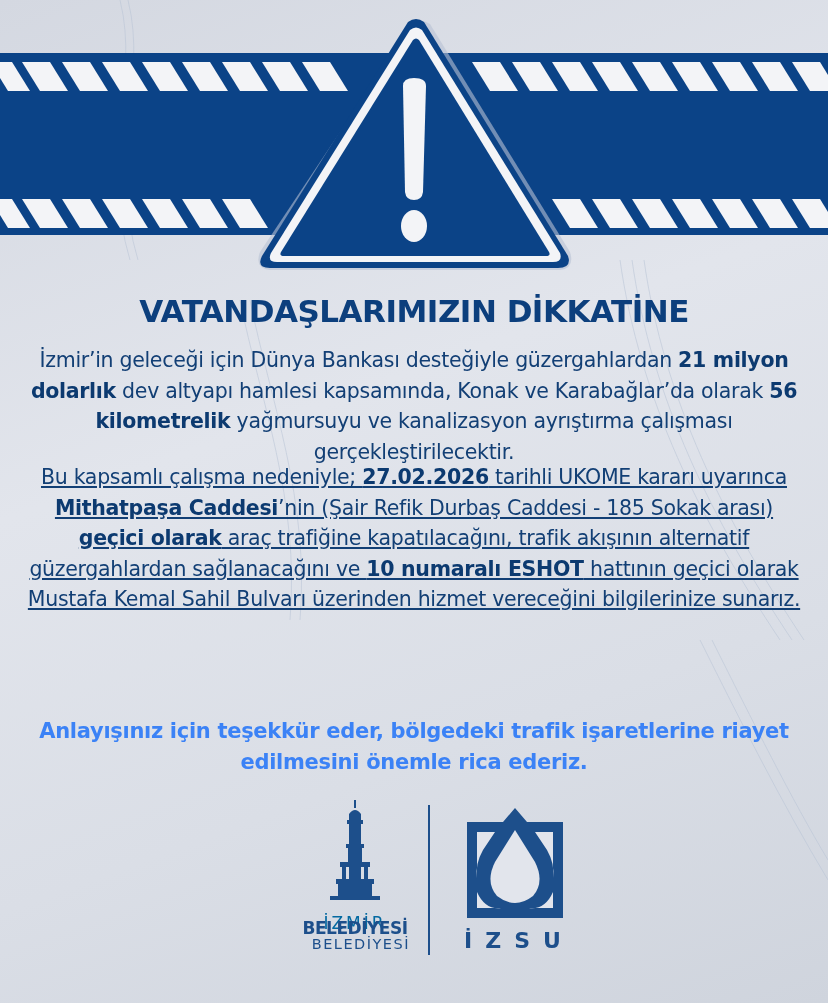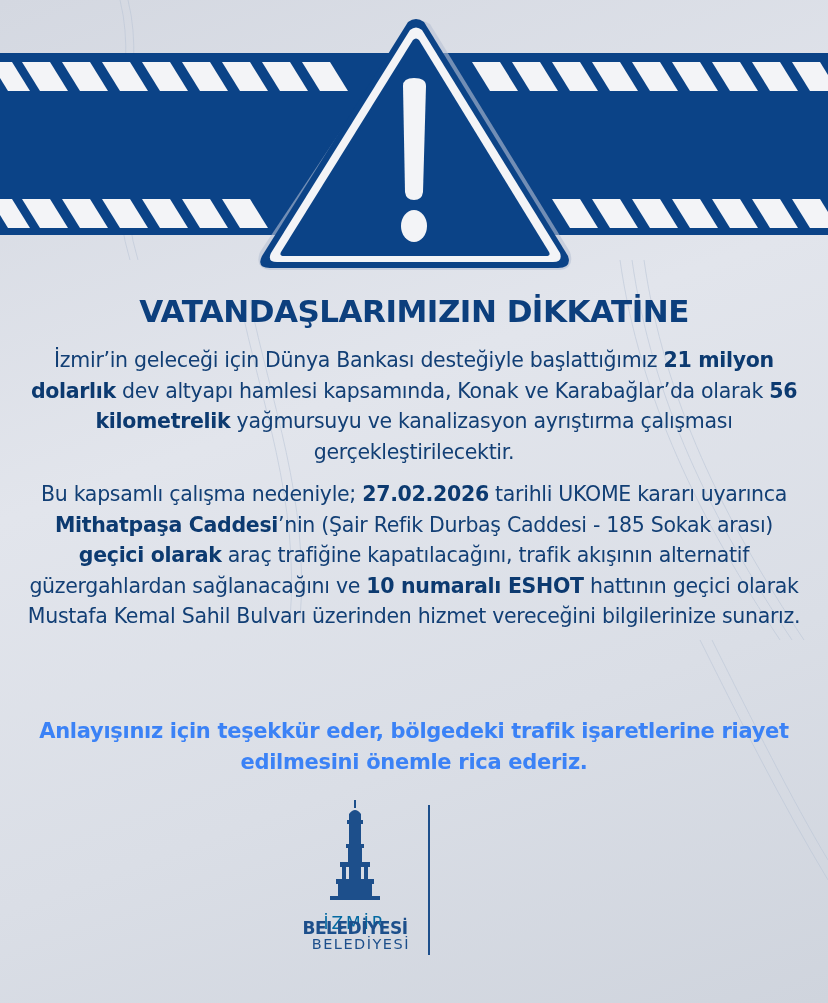--- a/index.html
+++ b/index.html
@@ -23,21 +23,21 @@
     font-family: "DejaVu Sans", sans-serif; font-weight: bold; font-size: 31px;
     letter-spacing: -0.5px; color: #0c3f7d;
   }
   .para {
     position: absolute; left: 20px; width: 788px; text-align: center;
     font-family: "DejaVu Sans", sans-serif; font-size: 20.5px; line-height: 30.5px;
     color: #123f75; letter-spacing: -0.3px;
   }
   .para b { font-weight: bold; color: #0c3a70; }
   .p1 { top: 345px; }
-  .p2 { top: 479px; }
+  .p2 { top: 462px; text-decoration: underline; }
   .closing {
     position: absolute; top: 716px; left: 20px; width: 788px; text-align: center;
     font-weight: bold; font-size: 21px; line-height: 31px; color: #3b82f6; letter-spacing: -0.3px;
   }
   .logos { position: absolute; top: 800px; left: 0; width: 828px; height: 160px; }
   .ibb { position: absolute; left: 300px; top: 0; width: 110px; height: 155px; }
   .tower { position: absolute; left: 22px; top: 0; width: 66px; height: 100px; }
   .ibb-line1 { position: absolute; top: 113px; left: 0; width: 110px; text-align: center; font-size: 17px; letter-spacing: 3px; color: #0369a1; }
   .ibb-line2 { position: absolute; top: 118px; left: 0; width: 110px; text-align: center; font-size: 17px; font-weight: bold; color: #1d4f8b; letter-spacing: -0.5px; }
   .ibb-line3 { position: absolute; top: 136px; left: 0; width: 110px; text-align: right; font-size: 14.5px; letter-spacing: 1.5px; color: #1d4f8b; }
@@ -111,21 +111,21 @@
   <path d="M408 22 Q 416 16 424 22 L 568 256 Q 572 268 558 268 L 270 268 Q 256 268 262 256 Z" fill="#0b4387"></path>
   <path d="M410 30 Q 416 25 422 30 L 560 253 Q 563 262 553 262 L 277 262 Q 267 262 271 253 Z" fill="#f3f4f7"></path>
   <path d="M413 40 Q 416 37 419 40 L 549 252 Q 551 256 546 256 L 284 256 Q 279 256 281 252 Z" fill="#0b4387"></path>
   <path d="M403 86 Q 403 78 414 78 Q 426 78 426 86 L 423 192 Q 422 200 414 200 Q 406 200 405 192 Z" fill="#f3f4f7"></path>
   <ellipse cx="414" cy="226" rx="13" ry="16" fill="#f3f4f7"></ellipse>
 </svg>
 
 <div class="title">VATANDAŞLARIMIZIN DİKKATİNE</div>
 
 <div class="para p1">
-  <span>İzmir’in geleceği için Dünya Bankası desteğiyle başlattığımız </span><b>21 milyon dolarlık</b><span> dev altyapı hamlesi kapsamında, Konak ve Karabağlar’da olarak </span><b>56 kilometrelik</b><span> yağmursuyu ve kanalizasyon ayrıştırma çalışması gerçekleştirilecektir.</span>
+  <span>İzmir’in geleceği için Dünya Bankası desteğiyle güzergahlardan </span><b>21 milyon dolarlık</b><span> dev altyapı hamlesi kapsamında, Konak ve Karabağlar’da olarak </span><b>56 kilometrelik</b><span> yağmursuyu ve kanalizasyon ayrıştırma çalışması gerçekleştirilecektir.</span>
 </div>
 
 <div class="para p2">
   <span>Bu kapsamlı çalışma nedeniyle; </span><b>27.02.2026</b><span> tarihli UKOME kararı uyarınca </span><b>Mithatpaşa Caddesi</b><span>’nin (Şair Refik Durbaş Caddesi - 185 Sokak arası) </span><b>geçici olarak</b><span> araç trafiğine kapatılacağını, trafik akışının alternatif güzergahlardan sağlanacağını ve </span><b>10 numaralı ESHOT</b><span> hattının geçici olarak Mustafa Kemal Sahil Bulvarı üzerinden hizmet vereceğini bilgilerinize sunarız.</span>
 </div>
 
 <div class="closing">Anlayışınız için teşekkür eder, bölgedeki trafik işaretlerine riayet edilmesini önemle rica ederiz.</div>
 
 <div class="logos">
   <div class="ibb">
@@ -145,13 +145,24 @@
         <rect x="14" y="79" width="38" height="5"></rect>
         <rect x="16" y="84" width="34" height="16"></rect>
         <rect x="8" y="96" width="50" height="4"></rect>
       </g>
     </svg>
     <div class="ibb-line1">İZMİR</div>
     <div class="ibb-line2">BELEDİYESİ</div>
     <div class="ibb-line3">BELEDİYESİ</div>
   </div>
   <div class="divider"></div>
+  <div class="izsu">
+    <svg viewBox="0 0 120 125" width="120" height="125" style="position:absolute;left:0;top:0;">
+      <path d="M12 22 L48 22 L60 8 L72 22 L108 22 L108 118 L12 118 Z" fill="#1d4f8b"></path>
+      <path d="M22 32 L40 32 L28 50 Q20 64 22 78 Z" fill="#e2e5ec"></path>
+      <path d="M98 32 L80 32 L92 50 Q100 64 98 78 Z" fill="#e2e5ec"></path>
+      <path d="M22 108 L22 92 Q30 110 46 108 Z" fill="#e2e5ec"></path>
+      <path d="M98 108 L98 92 Q90 110 74 108 Z" fill="#e2e5ec"></path>
+      <path d="M60 30 L80 62 Q90 82 78 96 Q60 110 42 96 Q30 82 40 62 Z" fill="#e2e5ec"></path>
+    </svg>
+    <div class="izsu-text">İZSU</div>
+  </div>
 </div>
 
 </body></html>

